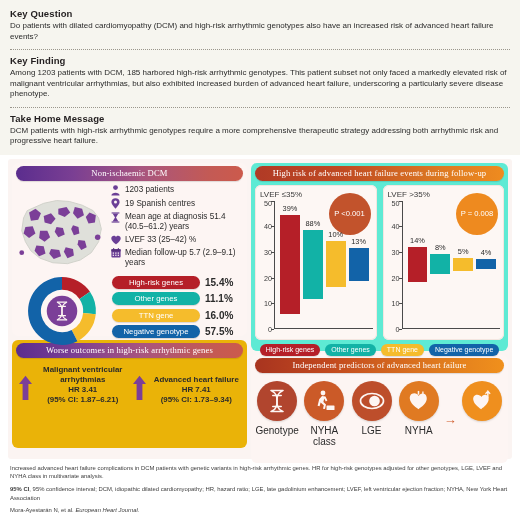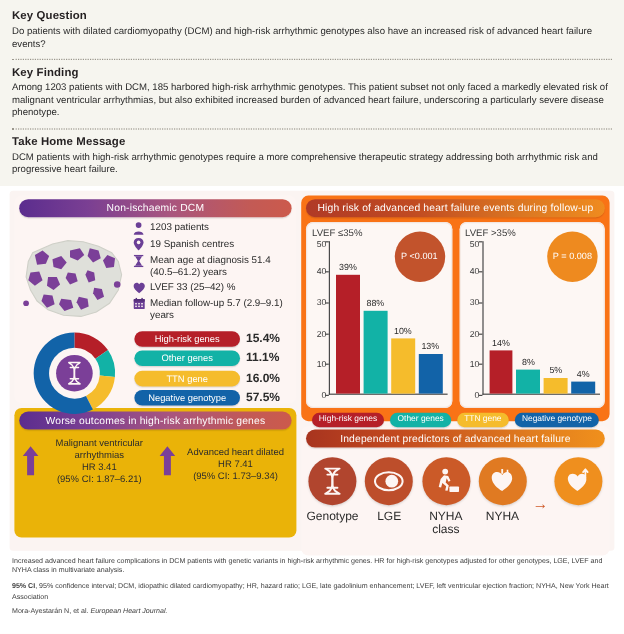--- a/index.html
+++ b/index.html
@@ -31,20 +31,21 @@
     display:flex; gap:4px;
   }
   .col-left { width: 243px; position:relative; }
   .col-right { width: 257px; position:relative; }
 
   
   .pill {
     height:15px; border-radius:9px; display:flex; align-items:center;
     justify-content:center; color:#fff; font-size:8.6px; letter-spacing:.15px;
     box-shadow: 0 1px 1px rgba(0,0,0,.12);
+    font-family: Liberation Serif, serif;
   }
   .pill-purple { background: linear-gradient(90deg,#5b2d8e 0%, #7a3f93 25%, #a8557f 55%, #c35a55 85%, #cc5a4c 100%); }
   .pill-orange { background: linear-gradient(90deg,#b03a26 0%, #c04a22 35%, #dd7a22 75%, #ef8b1f 100%); }
   .pill-orange2 { background: linear-gradient(90deg,#a8341f 0%, #c2491f 30%, #e07c1e 75%, #f0901c 100%); }
 
   
   .dcm-panel { height: 173px; margin-bottom:4px; background:#fdf5f3; border-radius:6px; padding: 3px 4px; }
   .dcm-body { display:flex; margin-top:4px; }
   .map-wrap { width: 92px; height: 86px; position:relative; }
   .facts { flex:1; padding-left:2px; }
@@ -62,39 +63,39 @@
   .lg-chip {
     width: 88px; height:13px; border-radius:7px; color:#fff;
     font-size:7.8px; display:flex; align-items:center; justify-content:center;
     box-shadow:0 1px 1px rgba(0,0,0,.13);
   }
   .lg-val { font-size:10px; color:#2b2b2b;font-weight:bold; }
 
   
   .worse-panel { height:108px; background:#eab308; border-radius:6px; padding:3px 4px; }
   .worse-body { display:flex; margin-top:7px; }
-  .worse-item { flex:1; display:flex; align-items:flex-start; gap:4px; padding:0 2px; }
+  .worse-item { flex:1; display:flex; align-items:flex-end; gap:4px; padding:0 2px;font-weight:bold; }
   .arrow-up { width:16px; flex:0 0 16px; margin-top:6px; }
   .worse-txt { font-size:7.9px; line-height:1.28; color:#2b2b2b; text-align:center; flex:1; }
 
   
-  .bars-panel { height:188px; background:#f97316; border-radius:6px; padding:3px 4px; }
+  .bars-panel { height:188px; background:#5eead4; border-radius:6px; padding:3px 4px; }
   .charts { display:flex; gap:6px; margin-top:4px; }
   .chart-card {
     flex:1; background:#fdf7f4; border-radius:6px; padding:5px 4px 2px 5px;
     position:relative; height:155px; box-shadow: 0 0 0 1px #f3e6e0 inset;
   }
   .chart-title { font-size:8px; color:#3a3a3a; margin-bottom:1px; }
   .plot { position:relative; height:128px; margin-left:14px; margin-top:2px; }
   .yaxis { position:absolute; left:-14px; top:0; bottom:0; width:14px; }
   .ytick { position:absolute; right:2px; font-size:7.2px; color:#3a3a3a; transform:translateY(-50%); }
   .axis-line-y { position:absolute; left:0; top:0; bottom:0; width:1px; background:#4a4a4a; }
   .axis-line-x { position:absolute; left:0; right:0; bottom:0; height:1px; background:#4a4a4a; }
   .tickmark { position:absolute; left:-3px; width:3px; height:1px; background:#4a4a4a; }
-  .bars { position:absolute; left:6px; right:4px; bottom:1px; top:0; display:flex; align-items:flex-end; gap:3px; }
+  .bars { position:absolute; left:6px; right:4px; bottom:1px; top:0; display:flex; align-items:center; gap:3px; }
   .bar { flex:1; position:relative; }
   .bar-lbl { position:absolute; top:-11px; left:50%; transform:translateX(-50%); font-size:7.4px; color:#2b2b2b; white-space:nowrap; }
   .pcircle {
     position:absolute; right:6px; top:8px; width:42px; height:42px; border-radius:50%;
     display:flex; align-items:center; justify-content:center;
     color:#fff; font-size:7.6px; box-shadow:0 0 0 2px #fdf7f4;
   }
 
   .bar-legend { display:flex; align-items:center; justify-content:center; gap:5px; margin-top:4px; }
   .bl-chip { height:12px; border-radius:6px; color:#fff; font-size:7px;
@@ -302,21 +303,21 @@
             </div>
           </div>
 
           <div class="worse-item">
             <span class="arrow-up">
               <svg width="15" height="26" viewBox="0 0 15 26">
                   <path d="M7.5 0.8 L14 9 L10.4 9 L10.4 25 L4.6 25 L4.6 9 L1 9 Z" fill="#7b3f98"></path>
                 </svg>
             </span>
             <div class="worse-txt">
-              <div style="margin-top:7px">Advanced heart dilated</div>
+              <div style="margin-top:7px">Advanced heart failure</div>
               <div>HR 7.41</div>
               <div>(95% CI: 1.73–9.34)</div>
             </div>
           </div>
 
         </div>
       </div>
     </div>
 
     <div class="col-right">
@@ -423,38 +424,38 @@
                 <path d="M-6,-10.5 L6,-10.5"></path>
                   <path d="M-4.2,-5.5 L4.2,-5.5"></path>
                 <path d="M-4.2,5.5 L4.2,5.5"></path>
                   <path d="M-6,10.5 L6,10.5"></path>
               </svg>
             </div>
             <div class="pred-label">Genotype</div>
           </div>
 
           <div class="pred-item">
-            <div class="pred-circle" style="background:#bd4e2b">
-              <svg width="26" height="20" viewBox="0 0 26 20">
-                <ellipse cx="13" cy="10" rx="11.5" ry="7.5" fill="none" stroke="#fdf5f3" stroke-width="1.7"></ellipse>
-                <circle cx="15.5" cy="10" r="5.3" fill="#fdf5f3"></circle>
-              </svg>
-            </div>
-            <div class="pred-label">LGE</div>
-          </div>
-
-          <div class="pred-item">
             <div class="pred-circle" style="background:#cb5a28">
               <svg width="24" height="24" viewBox="0 0 24 24" fill="#fdf5f3">
                 <circle cx="11" cy="4" r="2.4"></circle>
                 <path d="M10 7 L13.5 7.6 L15.4 11.6 L13.8 12.4 L12.2 9.6 L11.4 13 L14 15.6 L13 20 L11 19.7 L11.8 16.2 L8.6 13.6 L7.6 17.2 L5.6 16.8 L7.2 10.2 Z"></path>
                 <rect x="14.5" y="16.5" width="8" height="4.5" rx="0.6"></rect>
               </svg>
             </div>
             <div class="pred-label">NYHA class</div>
+          </div>
+
+          <div class="pred-item">
+            <div class="pred-circle" style="background:#bd4e2b">
+              <svg width="26" height="20" viewBox="0 0 26 20">
+                <ellipse cx="13" cy="10" rx="11.5" ry="7.5" fill="none" stroke="#fdf5f3" stroke-width="1.7"></ellipse>
+                <circle cx="15.5" cy="10" r="5.3" fill="#fdf5f3"></circle>
+              </svg>
+            </div>
+            <div class="pred-label">LGE</div>
           </div>
 
           <div class="pred-item">
             <div class="pred-circle" style="background:#e07a22">
               <svg width="23" height="23" viewBox="0 0 24 24" fill="#fdf5f3">
                 <path d="M7.5 4.5 C4 4.5 2.5 7.5 3 10.5 C3.6 14.5 7.5 18.5 12 21 C16 18.5 20 15 20.6 10.8 C21 7.6 19.4 4.6 16.4 4.6 C14.4 4.6 13 5.8 12.2 7.2 C11.3 5.7 9.6 4.5 7.5 4.5 Z"></path>
                 <path d="M12 2 L12 6" stroke="#fdf5f3" stroke-width="1.6"></path>
                 <path d="M16.6 2.6 L16.6 6" stroke="#fdf5f3" stroke-width="1.4"></path>
               </svg>
             </div>

